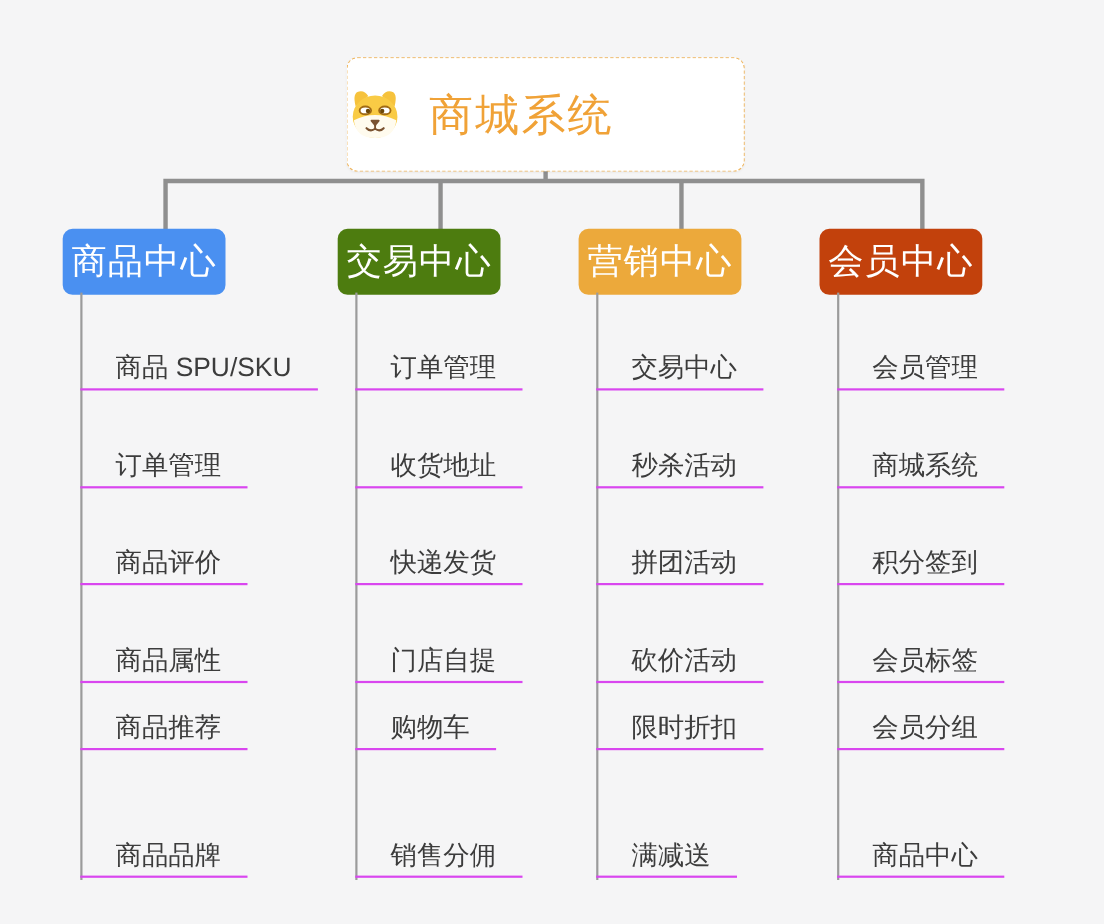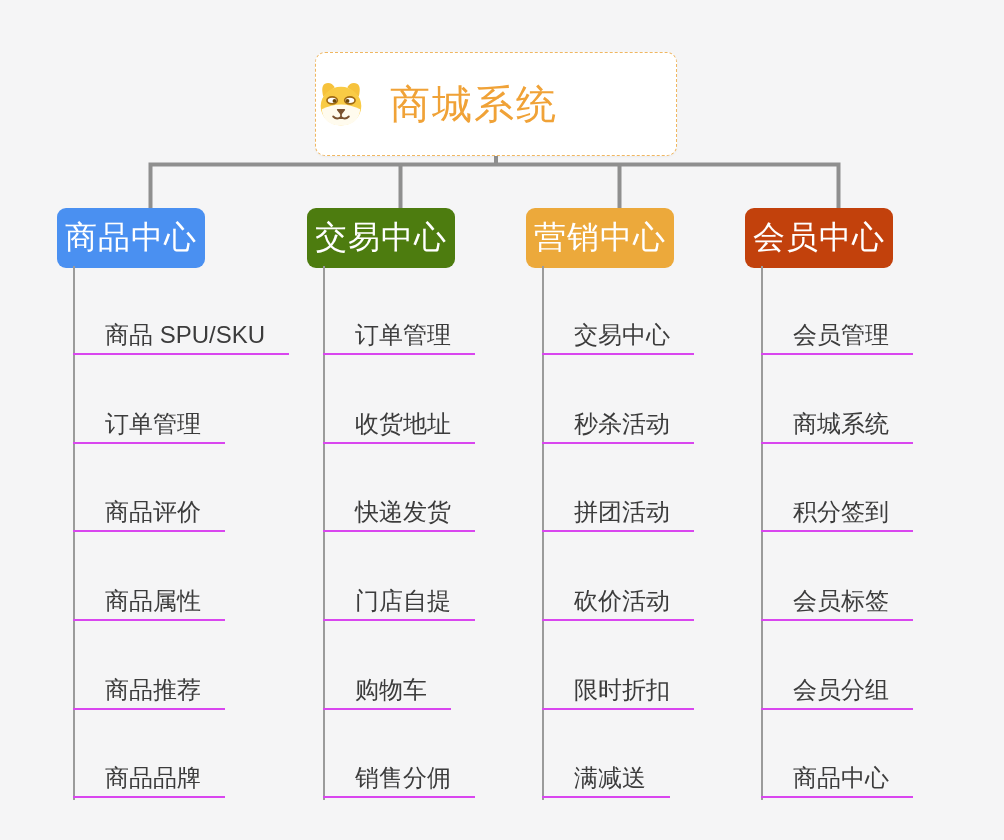--- a/index.html
+++ b/index.html
@@ -28,21 +28,21 @@
     position:absolute; left:0; top:208px; width:148px; height:60px;
     border-radius:9px; color:#FFFFFF; font-size:32px; letter-spacing:1px;
     display:flex; align-items:center; justify-content:center;font-family:Liberation Serif, serif;
   }
   .vline { position:absolute; left:16px; top:266px; width:2px; height:534px; background:#9B9B9B; }
   .child {
     position:absolute; left:16px;
     padding:0 24px 5px 32px; line-height:27px; font-size:24px;
     color:#3C3C3C; border-bottom:2px solid #d946ef; white-space:nowrap;
   }
-  .r0{top:321px}.r1{top:410px}.r2{top:498px}.r3{top:587px}.r4{top:676px}.r5{top:764px}
+  .r0{top:321px}.r1{top:410px}.r2{top:498px}.r3{top:587px}.r4{top:648px}.r5{top:764px}
 </style>
 </head>
 <body>
 
 <div class="canvas">
 
   <svg class="connectors" viewBox="0 0 1004 840" fill="none">
     <path d="M496,139 L496,164" stroke-width="4" stroke="#8F8F8F"></path>
     <path d="M150.5,210 L150.5,164.5 L838.5,164.5 L838.5,210" stroke-width="4" stroke="#8F8F8F"></path>
     <path d="M400.5,164.5 L400.5,210" stroke-width="4" stroke="#8F8F8F"></path>

